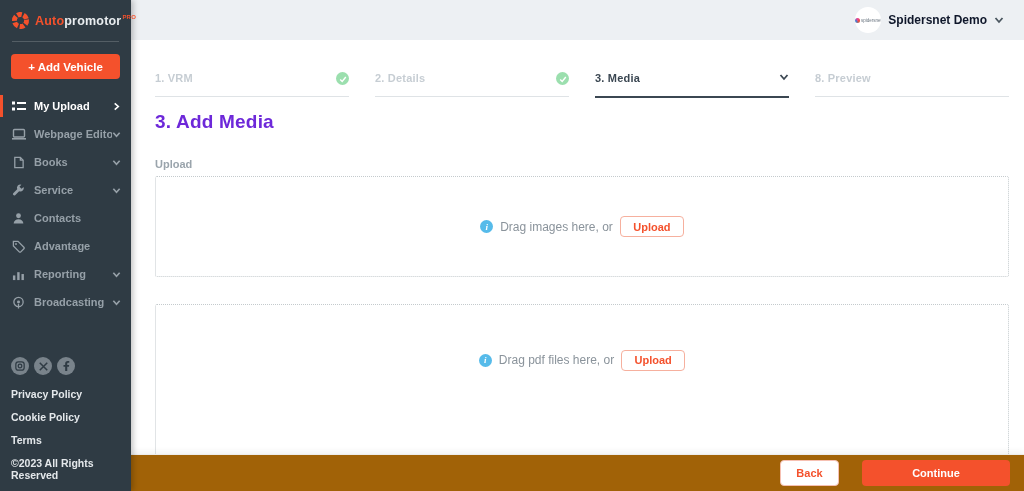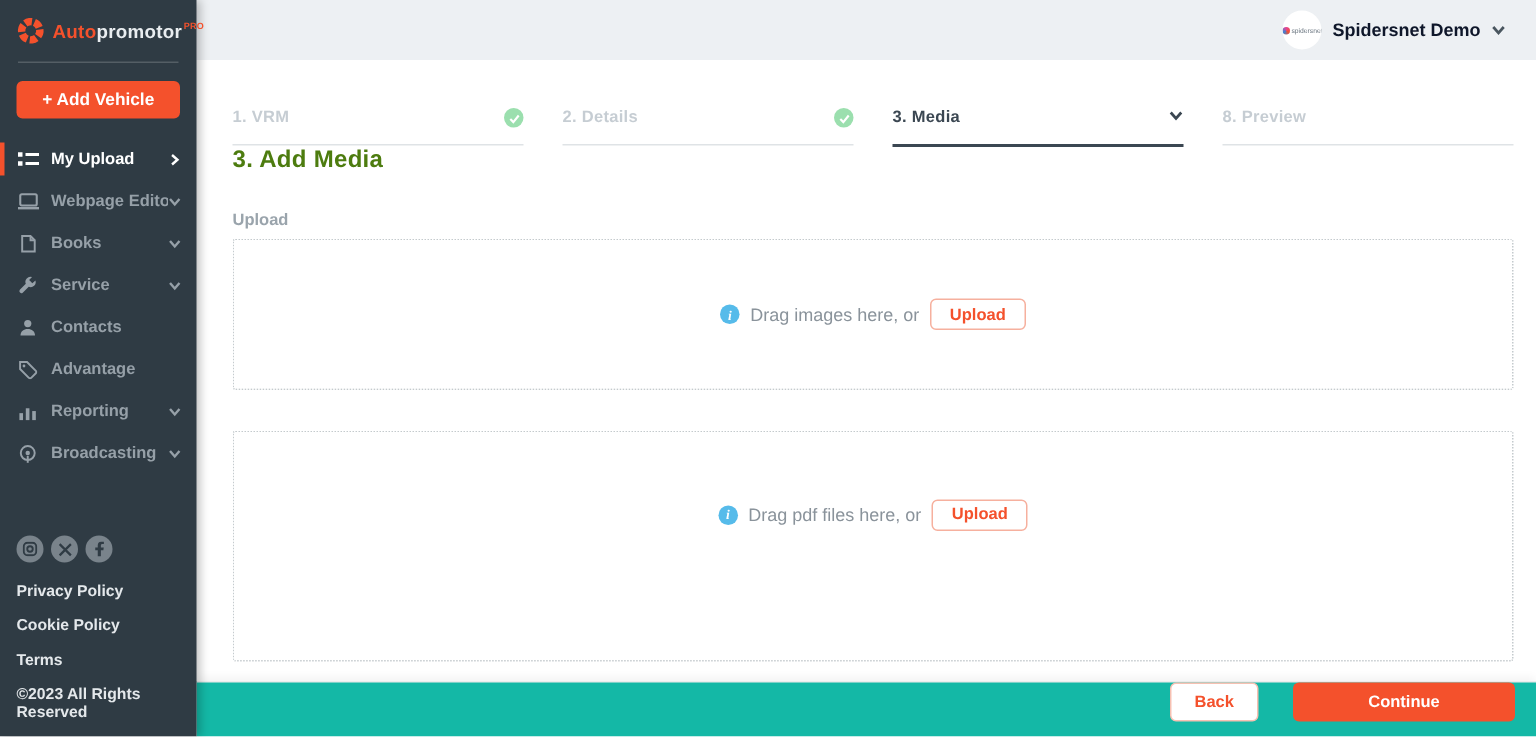--- a/index.html
+++ b/index.html
@@ -57,38 +57,38 @@
   .step { cursor:pointer; }
   .step-row { display:flex; justify-content:space-between; height:15px; }
   .step-label { font-size:11px; font-weight:bold; color:#c6cdd3; letter-spacing:.2px; }
   .step-line { margin-top:9px; border-bottom:1px solid #dfe3e6; }
   .step.current .step-label { color:#3b4752; }
   .step.current .step-line { border-bottom:2px solid #3b4752; }
   .check-badge { width:13px; height:13px; border-radius:50%; background:#9bdfae; color:#fff;
                  display:flex; align-items:center; justify-content:center; flex:none; }
   .step-chev { width:10px; height:10px; flex:none; }
 
-  .page-heading { margin-top:0; font-size:16px; font-weight:bold; color:#4d7c0f; letter-spacing:.2px; }
+  .page-heading { margin-top:13px; font-size:19px; font-weight:bold; color:#6d28d9; letter-spacing:.2px; }
   .upload-label { margin-top:25px; font-size:11px; font-weight:bold; color:#9aa4ac; }
   .dropzone { border:1px dotted #c4cacd; border-radius:2px; margin-top:6px; display:flex;
               align-items:center; justify-content:center; }
   .dropzone.images { height:101px; }
   .dropzone.pdfs { height:154px; margin-top:27px; padding-bottom:42px; }
   .drop-row { display:flex; align-items:center; gap:7px; }
   .info-badge { width:13px; height:13px; border-radius:50%; background:#56bbea; color:#fff;
                 font-size:9px; font-weight:bold; display:flex; align-items:center; justify-content:center;
                 font-family:"Liberation Serif", serif; font-style:italic; flex:none; }
   .drop-text { font-size:12px; color:#8a939b; }
   .upload-btn { width:64px; height:21px; background:#fff; border:1px solid #f6b09e; border-radius:4px;
                 color:var(--accent,#f4512c); font-size:11px; font-weight:bold; font-family:inherit;
                 cursor:pointer; }
 
   .footbar { flex:none; height:37px; margin-top:6px; border-top:1px solid #ececec;
-             box-shadow:0 -3px 6px rgba(0,0,0,.05); display:flex; align-items:flex-start;
-             justify-content:flex-end; gap:7px; padding-right:14px; background:#14b8a6; }
+             box-shadow:0 -3px 6px rgba(0,0,0,.05); display:flex; align-items:center;
+             justify-content:flex-end; gap:7px; padding-right:14px; background:#a16207; }
   .back-btn { width:59px; height:26px; background:#fff; border:1px solid #f6c0b2; border-radius:4px;
               color:var(--accent,#f4512c); font-size:11px; font-weight:bold; font-family:inherit; cursor:pointer; }
   .continue-btn { width:148px; height:26px; background:var(--accent,#f4512c); border:none; border-radius:4px;
                   color:#fff; font-size:11px; font-weight:bold; font-family:inherit; cursor:pointer;margin-left:16px; }
 </style>
 </head>
 <body>
 
 <div class="app">
 

